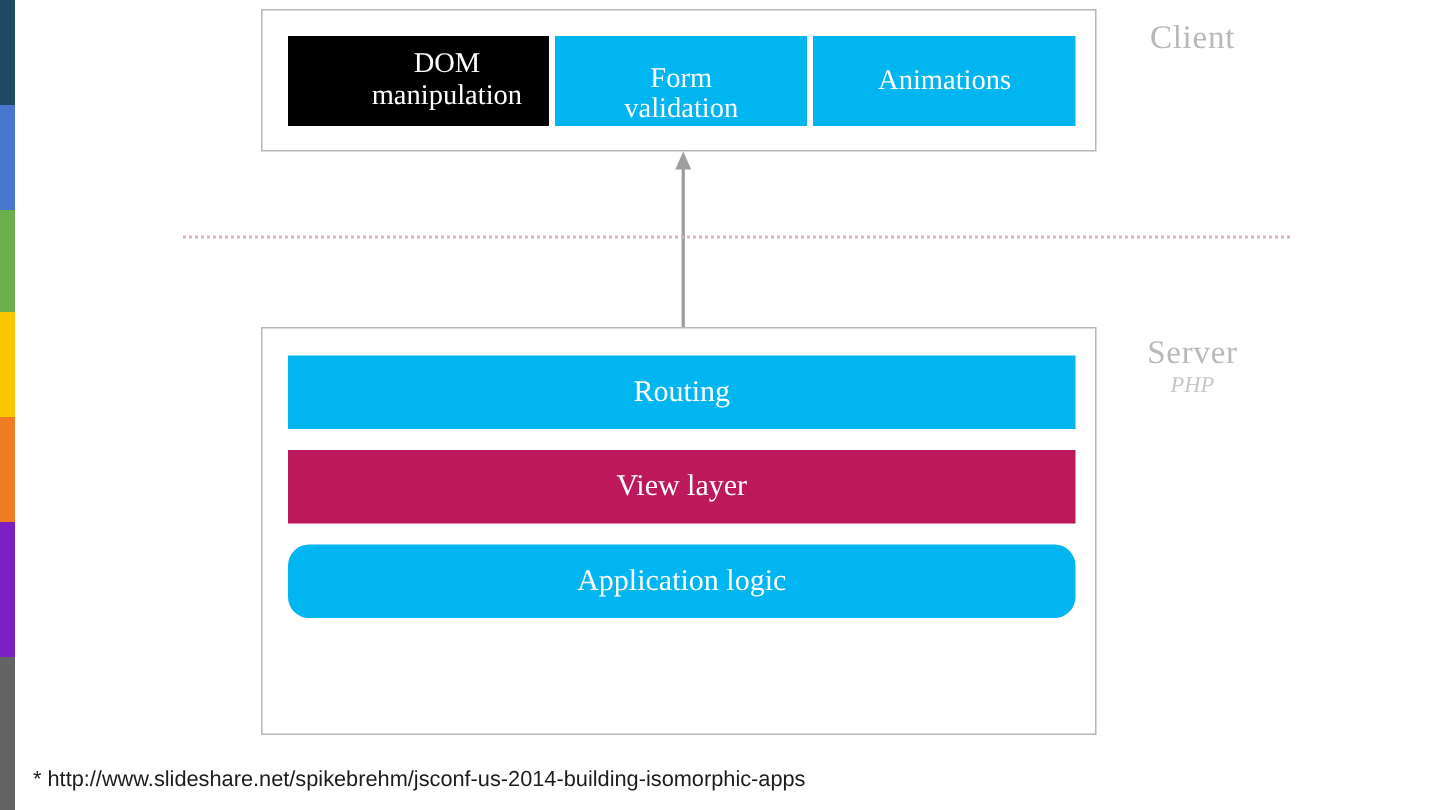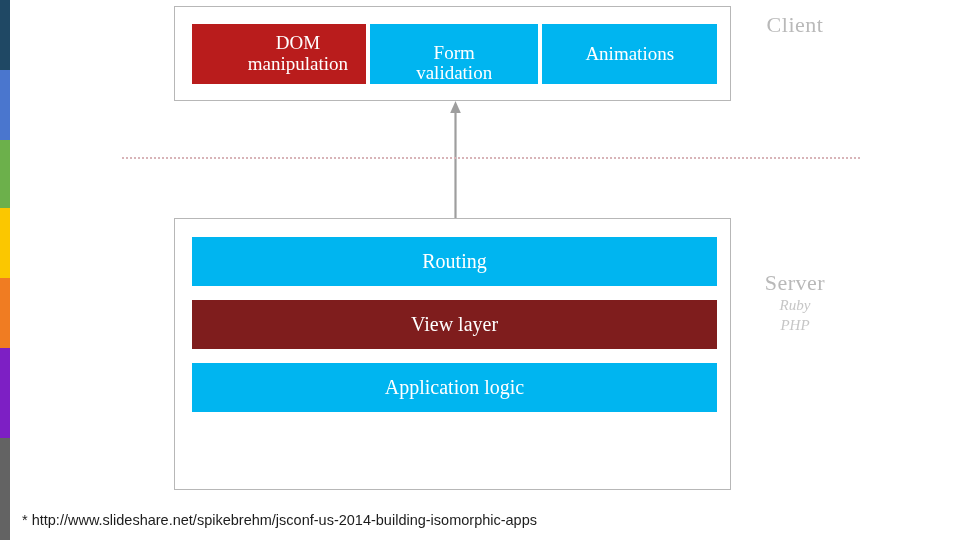--- a/index.html
+++ b/index.html
@@ -66,21 +66,21 @@
   #cell-animations { width: 176px; }
 
   
   .side-caption {
     position: absolute;
     text-align: center;
     color: #b9b9b9;
     font-family: "Liberation Serif", serif;
   }
   #client-caption { left: 735px; top: 12px;  width: 120px; }
-  #server-caption { left: 735px; top: 222px; width: 120px; margin-top: 48px; }
+  #server-caption { left: 735px; top: 222px; width: 120px; }
   .caption-title {
     font-size: 22px;
     letter-spacing: 0.5px;
     color: #b9b9b9;
     line-height: 1.2;
     display: block;
   }
   .caption-sub {
     font-size: 15px;
     font-style: italic;
@@ -159,21 +159,21 @@
   <div class="seg" style="background: rgb(74, 118, 206); height: 70px;"></div>
   <div class="seg" style="background: rgb(108, 176, 75); height: 68px;"></div>
   <div class="seg" style="background: rgb(251, 199, 0); height: 70px;"></div>
   <div class="seg" style="background: rgb(240, 124, 34); height: 70px;"></div>
   <div class="seg" style="background: rgb(125, 31, 196); height: 90px;"></div>
   <div class="seg" style="background: rgb(99, 99, 99); height: 102px;"></div>
 </div>
 
 <div id="client-box" style="border-color: rgb(183, 183, 183);">
   <div id="client-row">
-    <div class="client-cell" id="cell-dom" style="background: #b91c1c; padding-left: 42px;">
+    <div class="client-cell" id="cell-dom" style="background: #000000; padding-left: 42px;">
         <div>DOM<br>manipulation</div>
       </div>
     <div class="client-cell" id="cell-form" style="background: rgb(0, 181, 240); align-items: flex-end;">
         <div>Form<br>validation</div>
       </div>
     <div class="client-cell" id="cell-animations" style="background: rgb(0, 181, 240);">Animations</div>
   </div>
 </div>
 
 <div class="side-caption" id="client-caption">
@@ -183,24 +183,23 @@
 <svg id="connector-arrow" viewBox="0 0 11 118">
   <line x1="5.5" y1="118" x2="5.5" y2="11" stroke="#9e9e9e" stroke-width="2.2"></line>
   <polygon points="5.5,0 10.8,12 0.2,12" fill="#9e9e9e"></polygon>
 </svg>
 
 <div id="divider-dotted" style="border-top-color: rgb(216, 180, 184);"></div>
 
 <div id="server-box" style="border-color: rgb(183, 183, 183);">
   <div id="server-stack">
     <div class="server-cell" style="background: rgb(0, 181, 240);">Routing</div>
-    <div class="server-cell" style="background: #7f1d1d;">View layer</div>
-    <div class="server-cell" style="background: rgb(0, 181, 240);">Application logic</div>
+    <div class="server-cell" style="background: #be185d;">View layer</div>
+    <div class="server-cell" style="background: rgb(0, 181, 240); border-radius: 14px;">Application logic</div>
   </div>
 </div>
 
 <div class="side-caption" id="server-caption">
   <span class="caption-title">Server</span>
-  <span class="caption-sub">Ruby</span>
   <span class="caption-sub">PHP</span>
 </div>
 
 <div id="footnote">* http://www.slideshare.net/spikebrehm/jsconf-us-2014-building-isomorphic-apps</div>
 
 </body></html>

